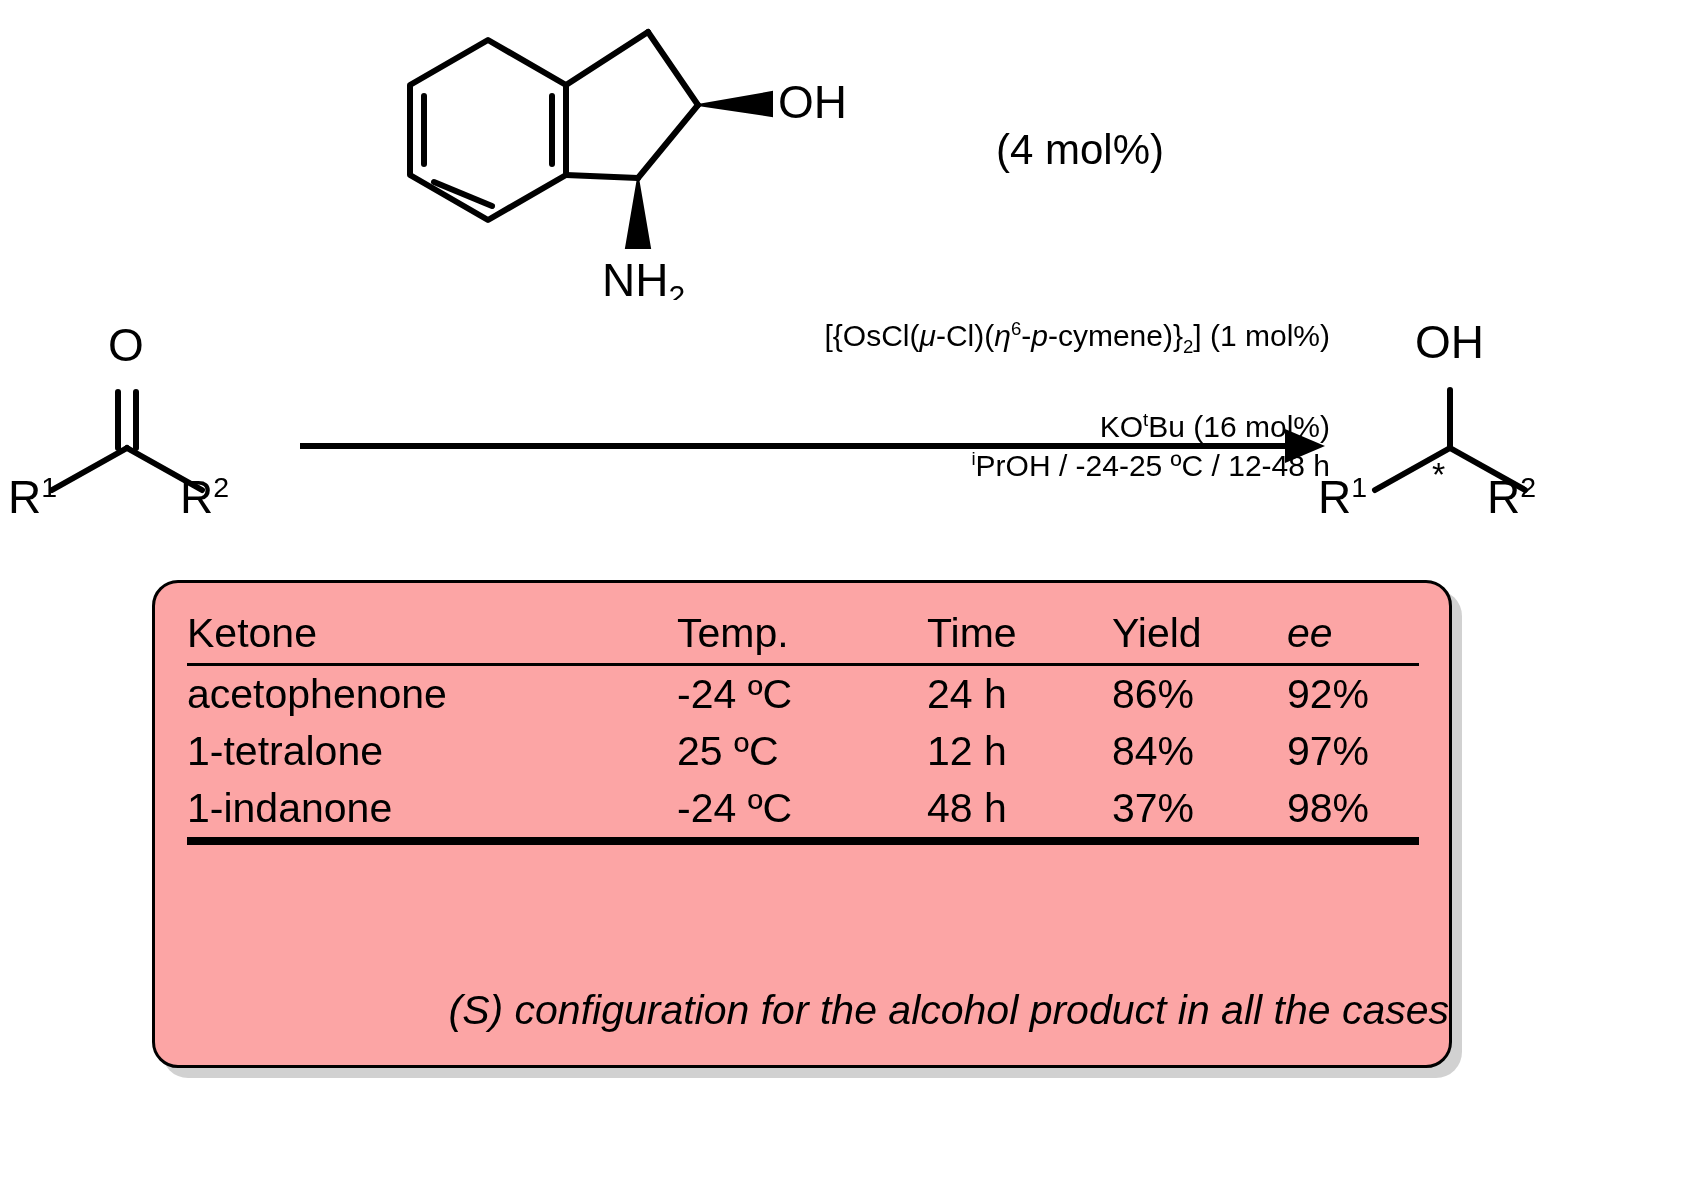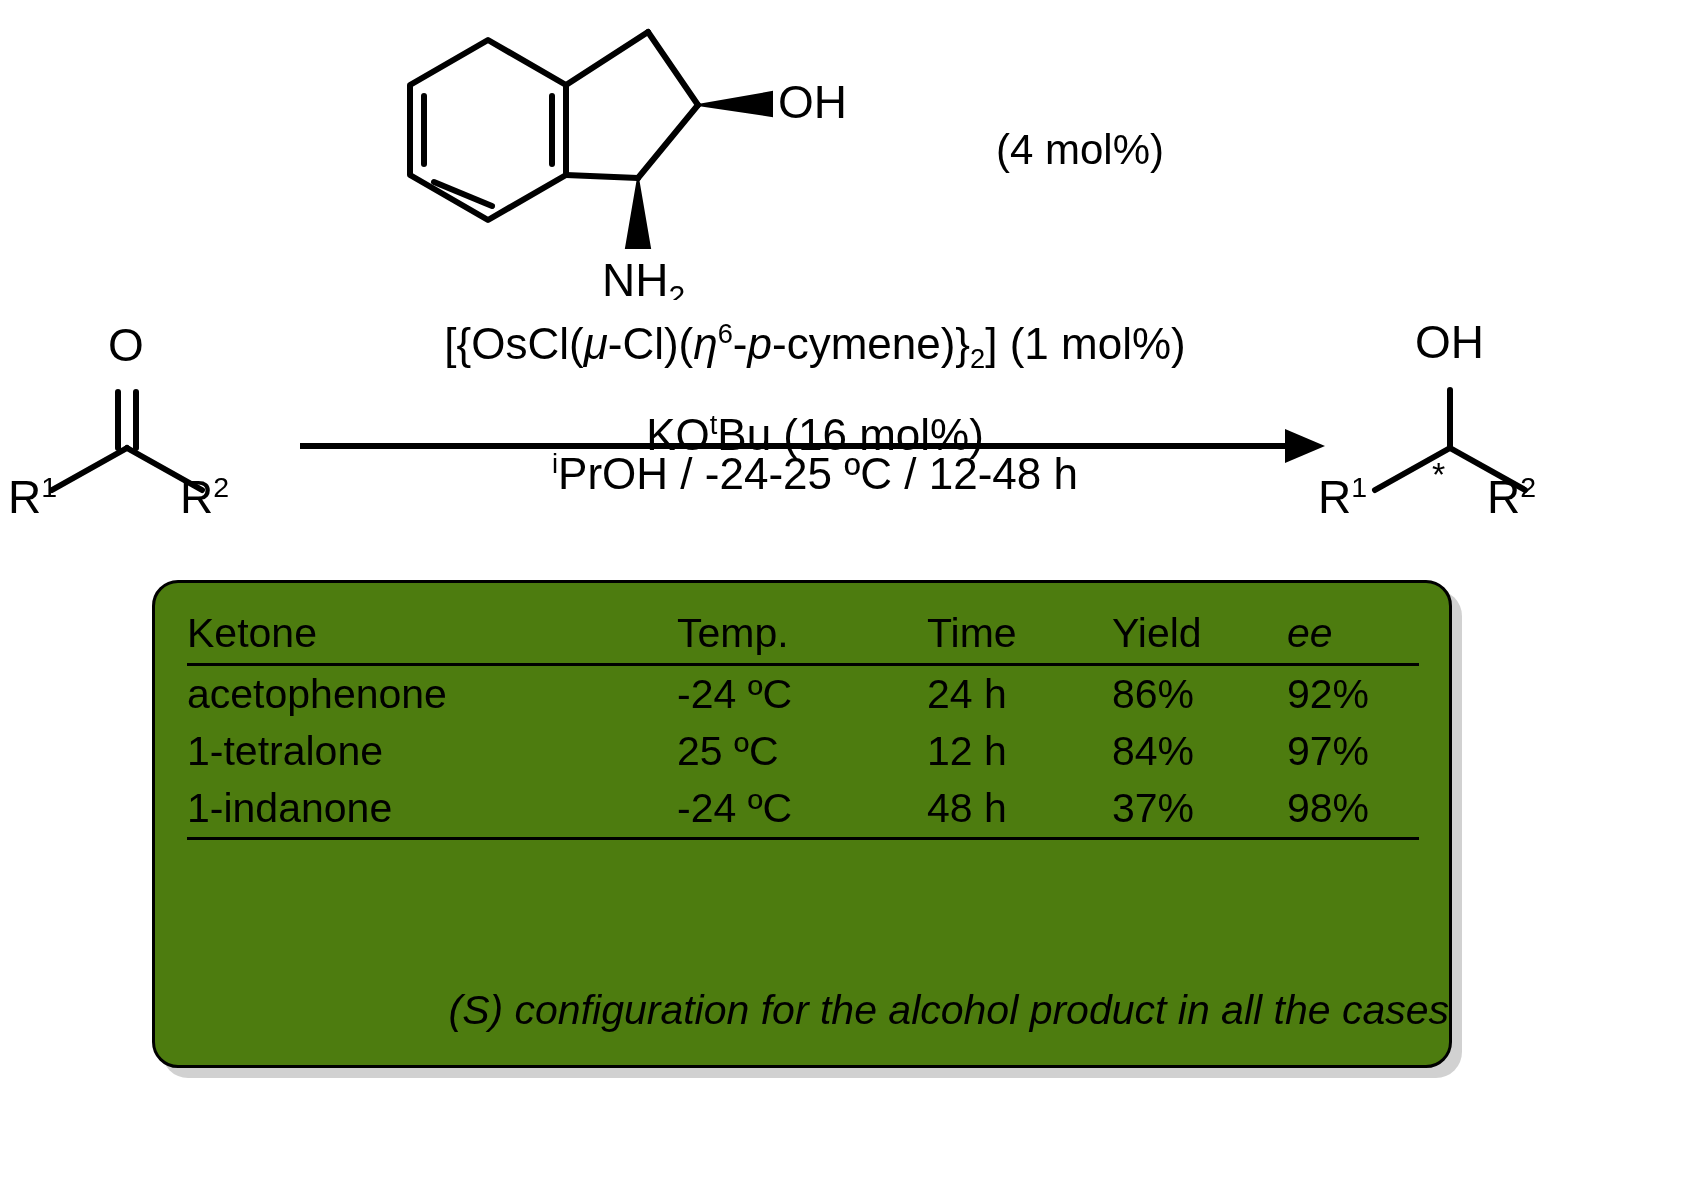--- a/index.html
+++ b/index.html
@@ -69,22 +69,22 @@
   #reaction-arrow-area {
     position: absolute;
     left: 300px;
     top: 330px;
     width: 1030px;
     height: 200px;
   }
   .cond-line {
     position: absolute;
     width: 1030px;
-    text-align: center;
-    font-size: 44px;
+    text-align: right;
+    font-size: 30px;
     white-space: nowrap;
   }
   #condition-catalyst { top: -12px; }
   #condition-base { top: 48px; margin-top: 31px; }
   #condition-solvent { top: 118px; }
   .sup { font-size: 0.62em; vertical-align: super; }
   .sub { font-size: 0.62em; vertical-align: sub; }
   .ital { font-style: italic; }
 
   
@@ -123,21 +123,21 @@
   
   #results-box {
     position: absolute;
     left: 152px;
     top: 580px;
     width: 1300px;
     height: 488px;
     border: 3px solid #000;
     border-radius: 26px;
     box-sizing: border-box;
-    background: #4d7c0f;
+    background: #fca5a5;
     box-shadow: 10px 10px 0 rgba(0,0,0,0.18);
   }
   #results-table {
     position: absolute;
     left: 32px;
     top: 22px;
     width: 1232px;
     border-collapse: collapse;
     font-size: 41px;
   }
@@ -154,21 +154,21 @@
   }
   #results-table thead th.col-ee {
     font-style: italic;
   }
   .col-ketone { width: 490px; }
   .col-temp   { width: 250px; }
   .col-time   { width: 185px; }
   .col-yield  { width: 175px; }
   .col-ee     { width: 132px; }
   #results-table tbody tr:last-child td {
-    border-bottom: 3px solid #000000;
+    border-bottom: 8px solid #000000;
   }
   #results-footnote {
     position: absolute;
     left: 0;
     top: 404px;
     width: 100%;
     text-align: right;
     font-size: 41px;
     font-style: italic;
   }

